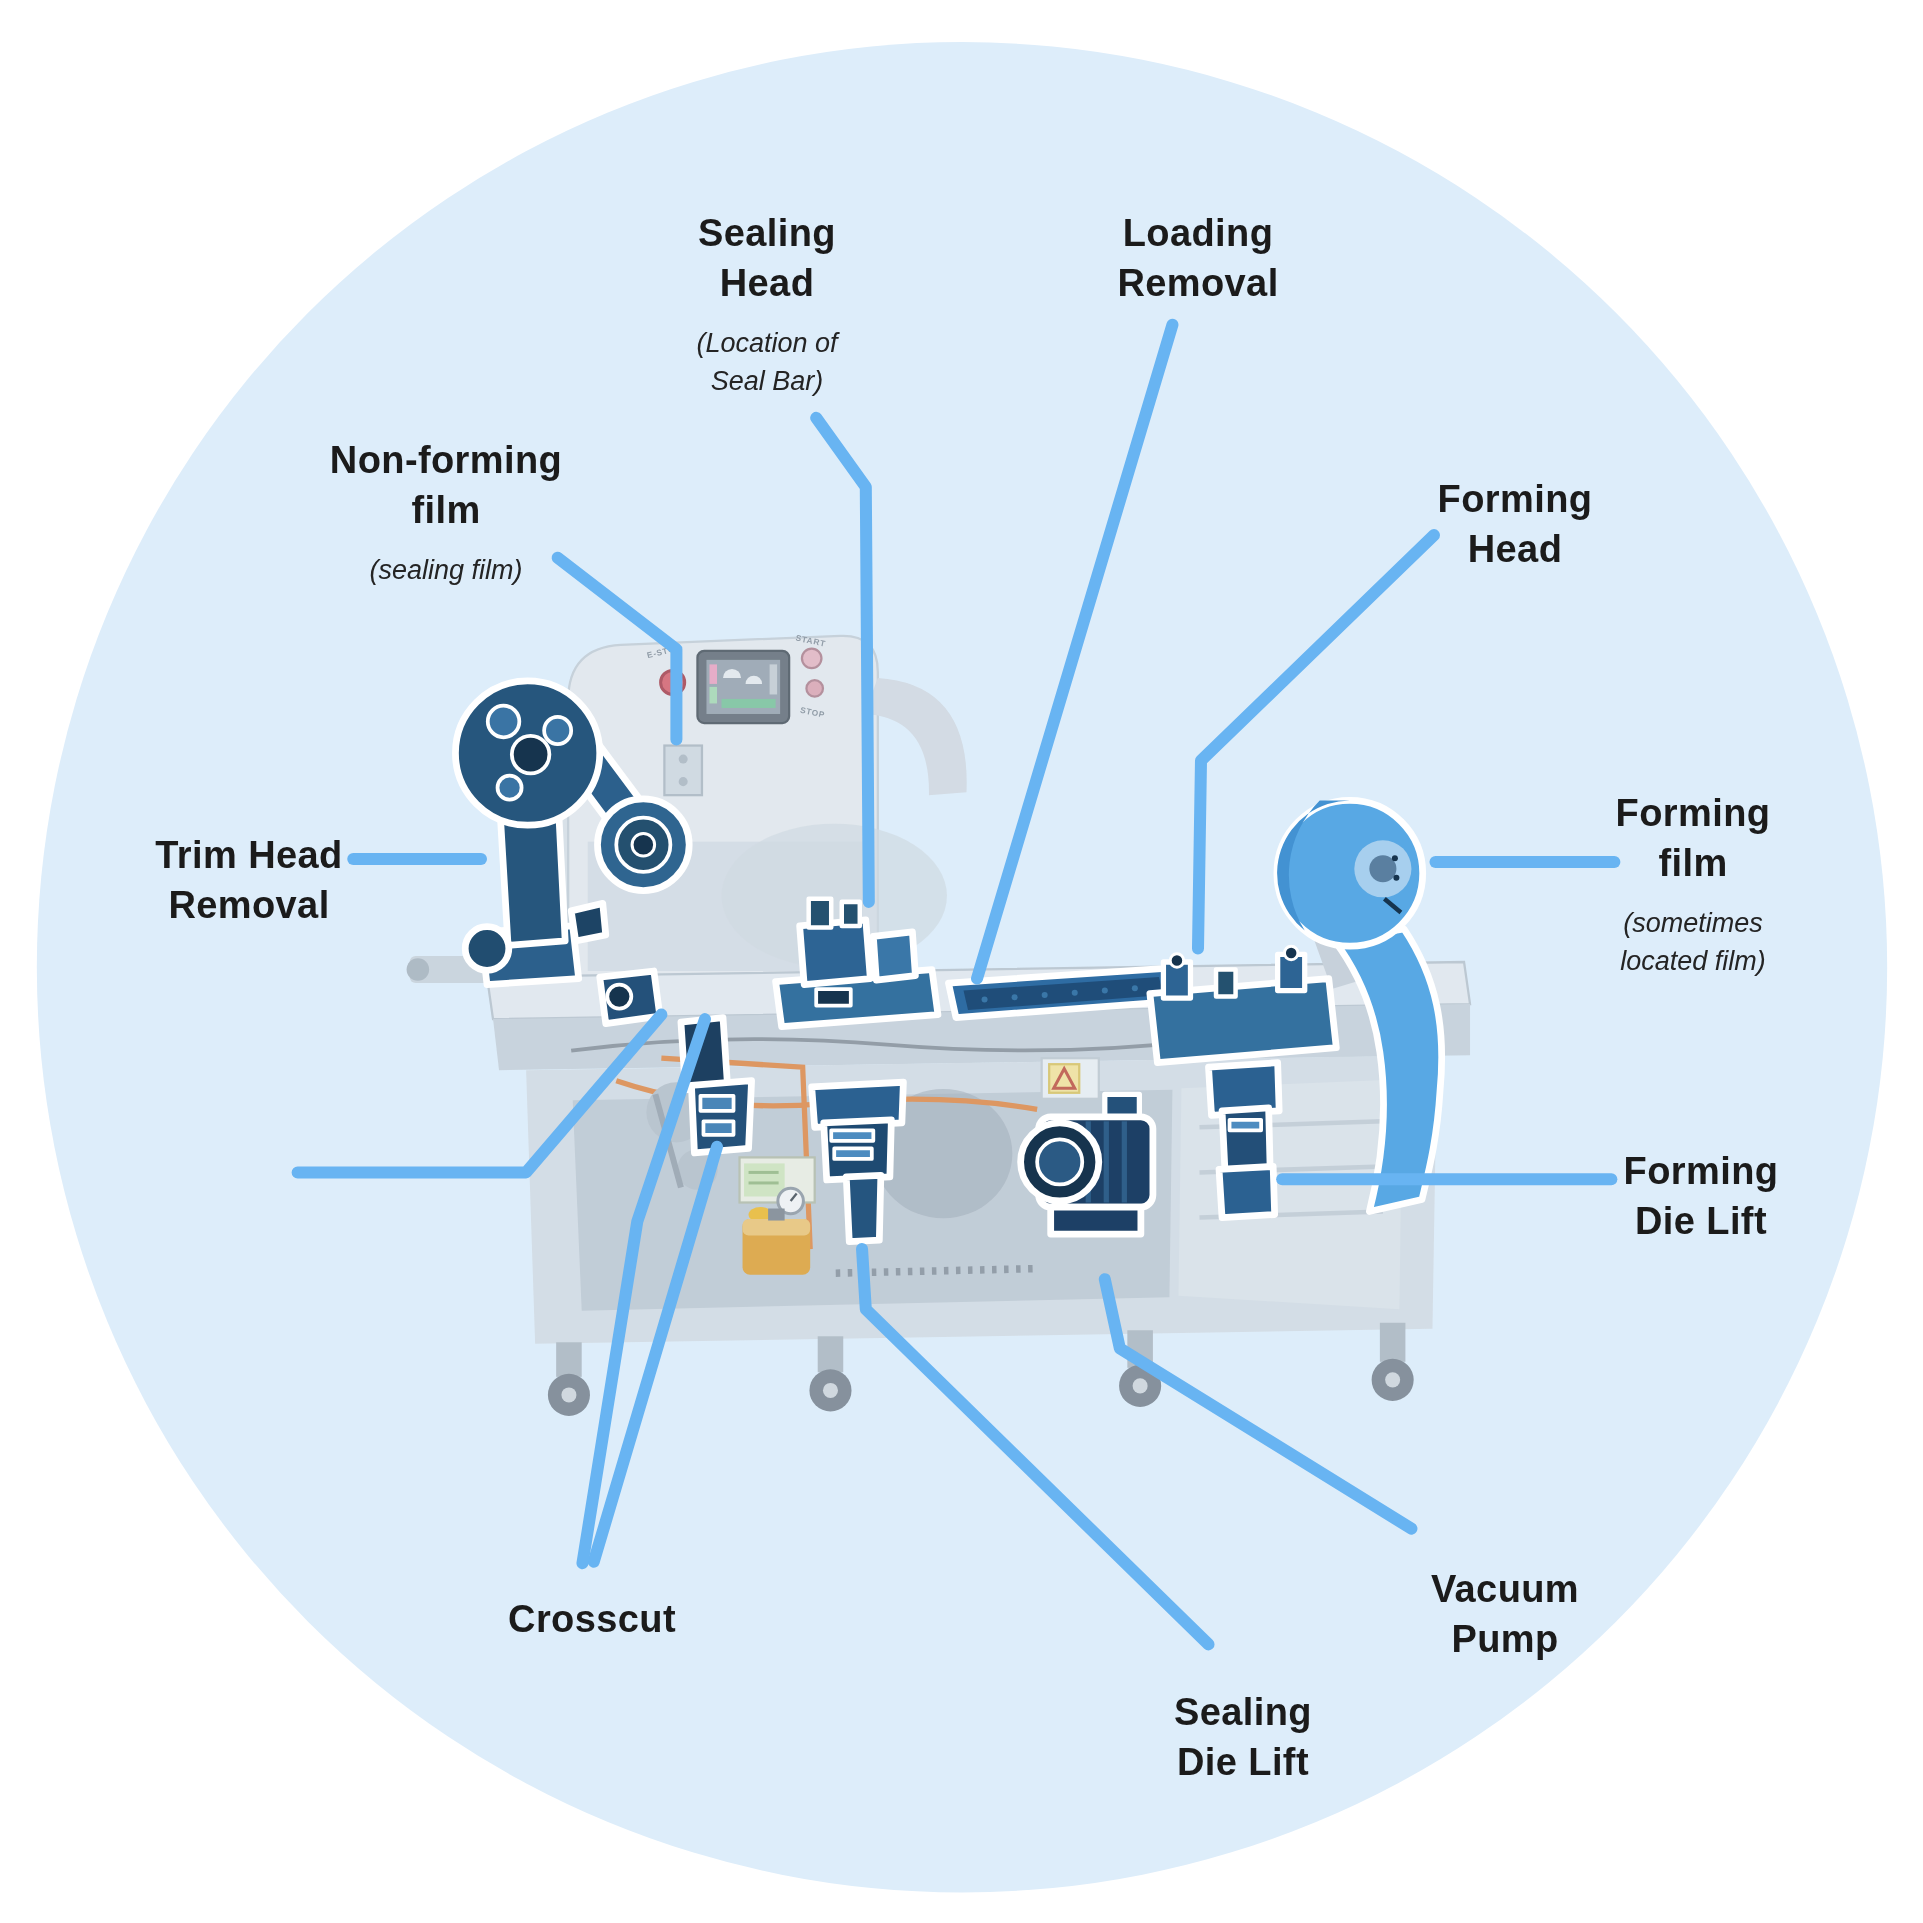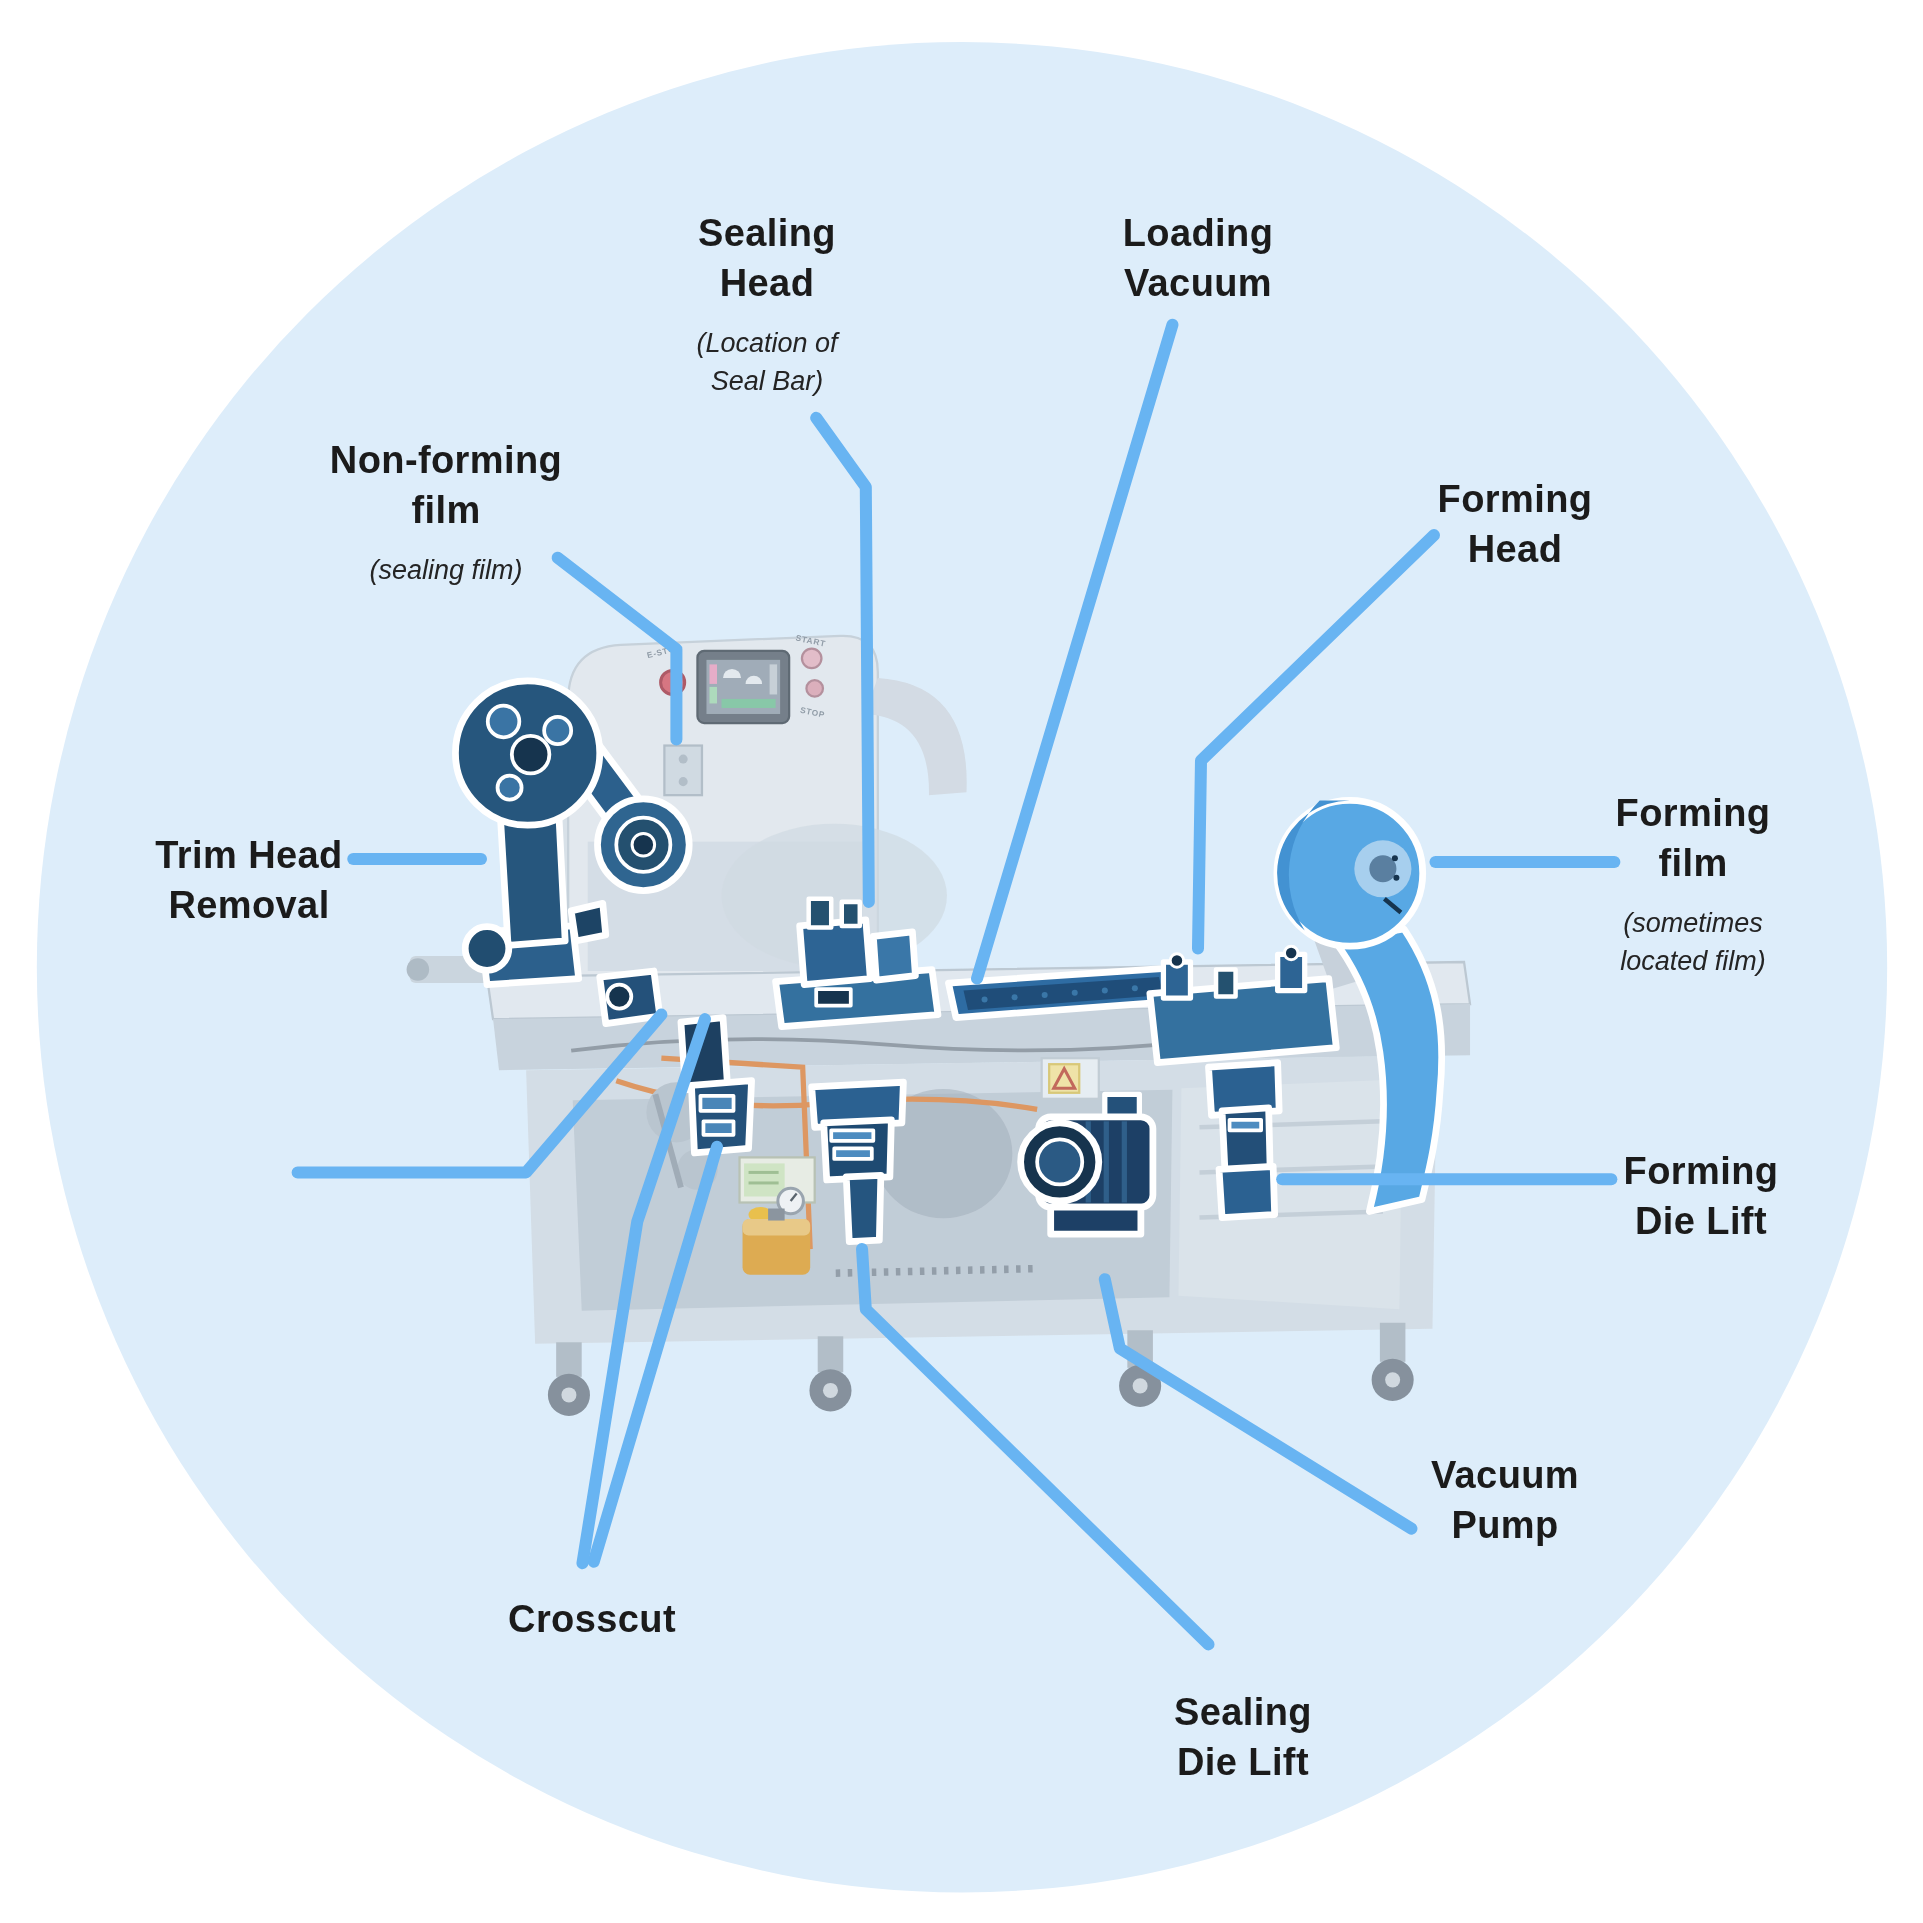--- a/index.html
+++ b/index.html
@@ -222,21 +222,21 @@
 
   <div class="label" style="left:767px;top:194px">
     <div class="t">Sealing
 Head</div>
     <div class="n">(Location of
 Seal Bar)</div>
   </div>
 
   <div class="label" style="left:1198px;top:194px">
     <div class="t">Loading
-Vacuum</div>
+Removal</div>
   </div>
 
   <div class="label" style="left:446px;top:421px">
     <div class="t">Non-forming
 film</div>
     <div class="n">(sealing film)</div>
   </div>
 
   <div class="label" style="left:1515px;top:460px">
     <div class="t">Forming
@@ -258,21 +258,21 @@
 
   <div class="label" style="left:1701px;top:1132px">
     <div class="t">Forming
 Die Lift</div>
   </div>
 
   <div class="label" style="left:592px;top:1580px">
     <div class="t">Crosscut</div>
   </div>
 
-  <div class="label" style="left:1505px;top:1436px">
+  <div class="label" style="left:1505px;top:1550px">
     <div class="t">Vacuum
 Pump</div>
   </div>
 
   <div class="label" style="left:1243px;top:1673px">
     <div class="t">Sealing
 Die Lift</div>
   </div>
 
 </div>

